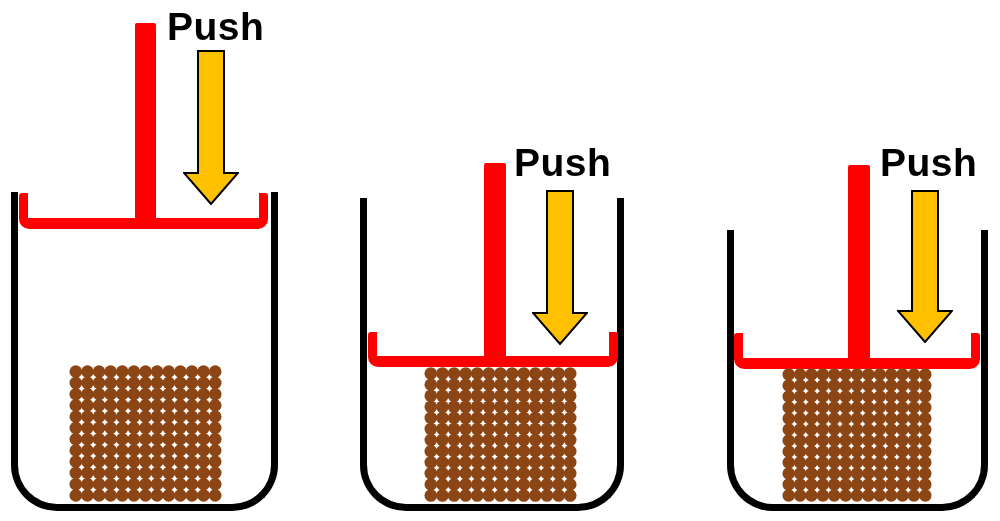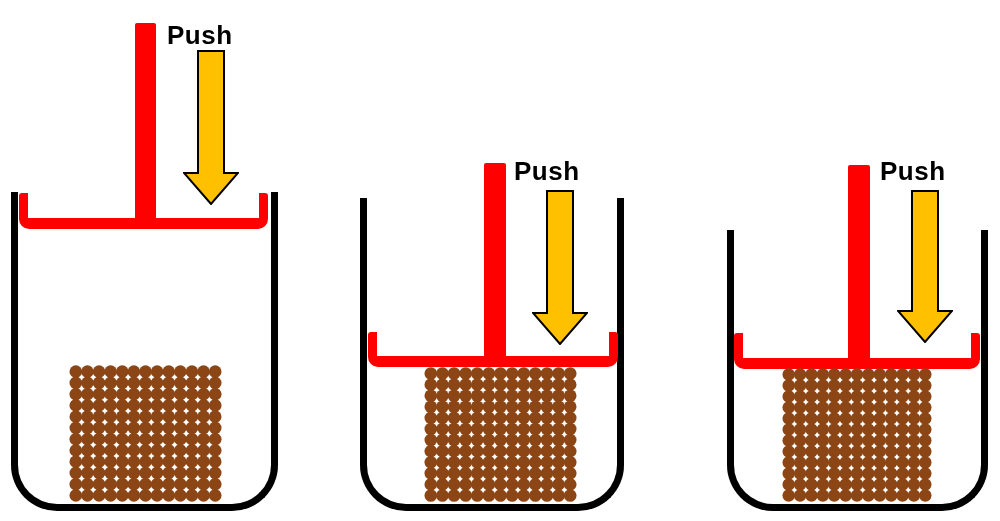--- a/index.html
+++ b/index.html
@@ -22,23 +22,22 @@
   .tray{
     position:absolute;box-sizing:border-box;
     border-left:9px solid var(--red);
     border-right:9px solid var(--red);
     border-bottom:11px solid var(--red);
     border-radius:3px 3px 10px 10px;
   }
   .rod{position:absolute;background:var(--red);border-radius:2px 2px 0 0;}
   .push{
     position:absolute;color:var(--black);
-    font-size:26px;font-weight:700;line-height:1;white-space:nowrap;
+    font-size:39px;font-weight:700;line-height:1;white-space:nowrap;
     letter-spacing:0.5px;
-    margin-top:15px;
   }
   .arrow{position:absolute;display:block;}
   .arrow polygon{fill:var(--orange);stroke:var(--black);stroke-width:2;stroke-linejoin:miter;}
   .particles{position:absolute;}
   .particles svg{display:block;overflow:visible;}
 
   
   .b1{left:11px;top:192px;width:267px;height:319px;}
   .t1{left:19px;top:193px;width:249px;height:36px;}
   .r1{left:135px;top:23px;width:21px;height:203px;}

